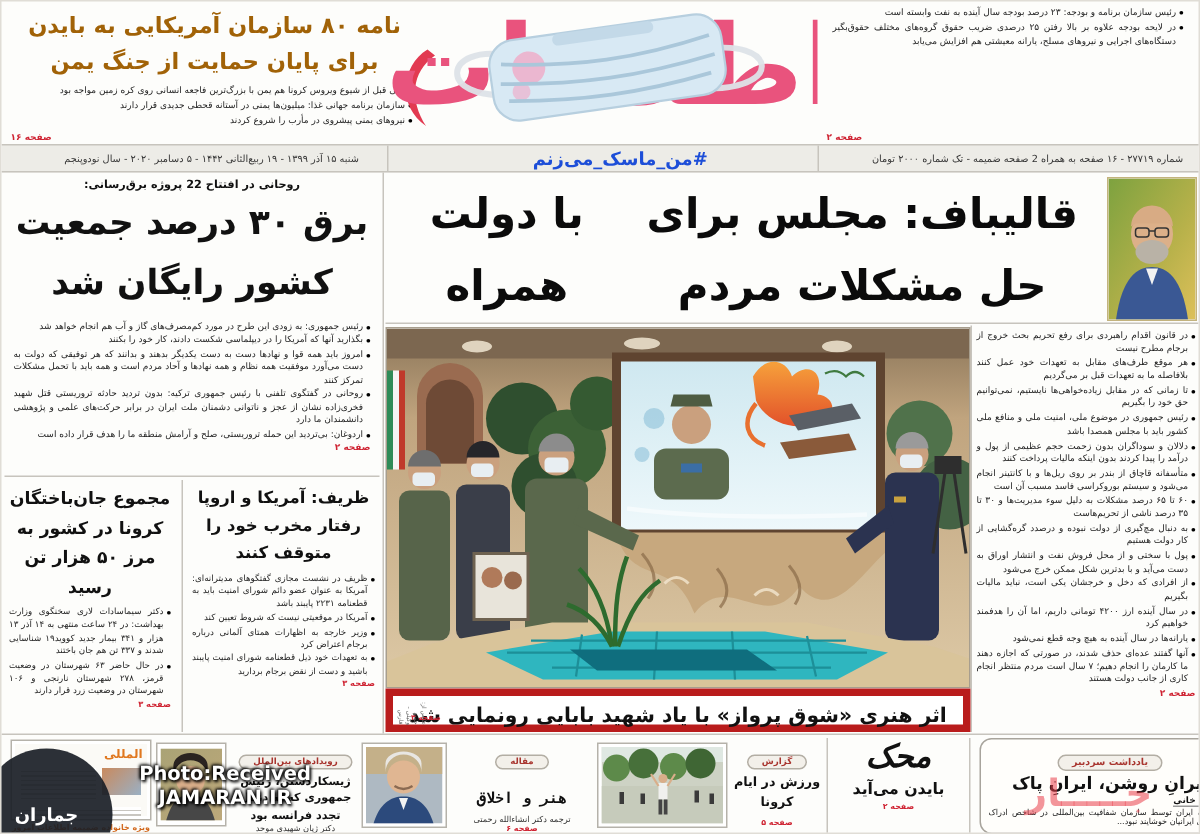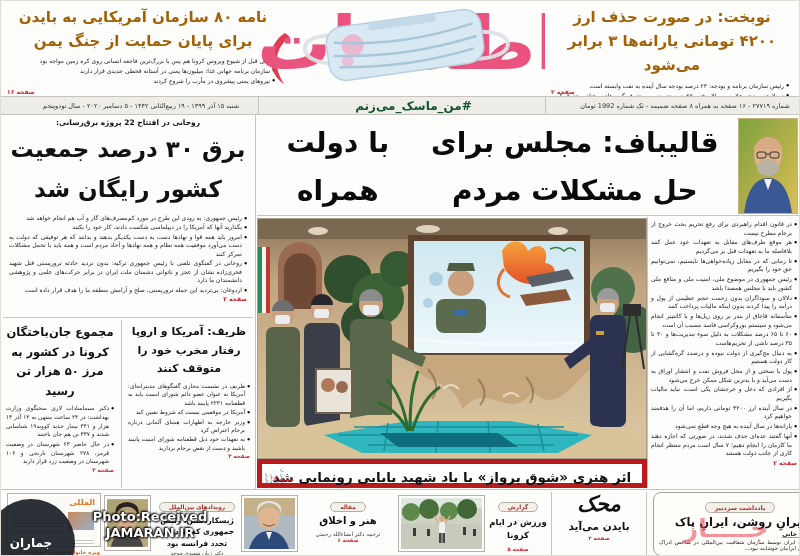--- a/index.html
+++ b/index.html
@@ -15,21 +15,21 @@
   
   .head-title { font-weight:bold; font-size:15px; text-align:center; line-height:1.6; color:#a16207; }
   .bullets { list-style:none; font-size:6px; line-height:1.5; text-align:justify; color:#222; }
   .bullets li { position:relative; padding-right:5px; margin-bottom:1px; }
   .bullets li::before { content:"●"; position:absolute; right:0; top:2px; font-size:3.2px; color:#000; }
   .pagetag { color:#cf2433; font-size:6px; font-weight:bold; }
   
   .strip { background:#edece7; border-top:1px solid #c7c4bd; border-bottom:1px solid #c7c4bd;
            display:flex; align-items:center; font-size:6.5px; color:#333; }
   .strip .cell { height:100%; display:flex; align-items:center; justify-content:center;padding-left:23px; }
-  .hashtag { font-size:12px; font-weight:bold; color:#14532d;text-align:center; }
+  .hashtag { font-size:12px; font-weight:bold; color:#1d4ed8;text-align:center; }
   
   .lead-title { font-weight:bold; font-size:28px; line-height:1.7; text-align:center; color:#0b0b0b; }
   
   .kicker { font-size:7.5px; font-weight:bold; text-align:center; }
   .big-title { font-weight:bold; font-size:23px; line-height:1.75; text-align:center; }
   .mid-title { font-weight:bold; font-size:11px; line-height:1.7; text-align:center; }
   .sm-title { font-weight:bold; font-size:11.5px; line-height:1.7; text-align:center; }
   
   .caption { font-weight:bold; font-size:13.5px; text-align:center; line-height:27px; }
   
@@ -75,30 +75,29 @@
         <circle cx="-52" cy="-7" r="11" fill="#f1a6c4" opacity="0.75"></circle>
         <circle cx="-59" cy="8" r="6" fill="#f1a6c4" opacity="0.6"></circle>
         <path d="M-70,-12 C-20,-3 20,-3 70,-12" stroke="#aac7da" stroke-width="2.5" fill="none"></path>
         <path d="M-72,1 C-20,9 20,9 72,1" stroke="#aac7da" stroke-width="2.5" fill="none"></path>
         <path d="M-68,13 C-20,20 20,20 68,13" stroke="#aac7da" stroke-width="2.5" fill="none"></path>
       </g>
     </svg>
   </div>
 
   <div class="abs" style="left:546px; top:3px; width:250px; height:91px;">
-    <div class="head-title" style="margin:1px 6px 4px;">نوبخت: در صورت حذف ارز ۴۲۰۰ تومانی یارانه‌ها ۳ برابر می‌شود</div>
     <ul class="bullets" style="padding:0 8px;">
       <li>رئیس سازمان برنامه و بودجه: ۲۳ درصد بودجه سال آینده به نفت وابسته است</li>
       <li>در لایحه بودجه علاوه بر بالا رفتن ۲۵ درصدی ضریب حقوق گروه‌های مختلف حقوق‌بگیر دستگاه‌های اجرایی و نیروهای مسلح، یارانه معیشتی هم افزایش می‌یابد</li>
     </ul>
     <div class="pagetag abs" style="left:4px; bottom:0;">صفحه ۲</div>
   </div>
 
   <div class="strip abs" style="left:0; top:95px; width:800px; height:19px;">
-    <div class="cell" style="width:256px; border-left:1px solid #c7c4bd;">شماره ۲۷۷۱۹ - ۱۶ صفحه به همراه ۸ صفحه ضمیمه - تک شماره 1992 تومان</div>
+    <div class="cell" style="width:256px; border-left:1px solid #c7c4bd;">شماره ۲۷۷۱۹ - ۱۶ صفحه به همراه 2 صفحه ضمیمه - تک شماره ۲۰۰۰ تومان</div>
     <div class="cell hashtag" style="flex:1;">#من_ماسک_می‌زنم</div>
     <div class="cell" style="width:258px; border-right:1px solid #c7c4bd;">شنبه ۱۵ آذر ۱۳۹۹ - ۱۹ ربیع‌الثانی ۱۴۴۲ - ۵ دسامبر ۲۰۲۰ - سال نودوپنجم</div>
   </div>
 
   <div class="abs" style="left:258px; top:118px; width:474px; height:95px; display:flex; flex-direction:row; justify-content:center;">
     <div class="lead-title">قالیباف: مجلس برای حل مشکلات مردم</div>
     <div class="lead-title">با دولت همراه است</div>
   </div>
 
   <div class="abs" style="left:737px; top:117px; width:60px; height:96px; border:1px solid #c3b37e;">
@@ -329,21 +328,21 @@
       <circle cx="25" cy="20" r="11" fill="#e0b692"></circle>
       <path d="M13,17 a12,12 0 0 1 24,0 l0,-6 a12,8 0 0 0 -24,0 Z" fill="#e8e6e2"></path>
       <path d="M19,26 q6,4 12,0" stroke="#8a6a52" stroke-width="1.5" fill="none"></path>
       <path d="M5,51 C9,38 16,33 25,33 C34,33 41,38 45,51 Z" fill="#2c4a7c"></path>
       <polygon points="22,34 28,34 25,42" fill="#f2f2f2"></polygon>
     </svg>
   </div>
 
   <div class="abs" style="left:301px; top:493px; width:92px; text-align:center;">
     <span class="pill">مقاله</span>
-    <div class="bi-title" style="font-size:10px; margin-top:0;">هنر و اخلاق</div>
+    <div class="bi-title" style="font-size:10px; margin-top:13px;font-family:Liberation Mono, monospace;">هنر و اخلاق</div>
     <div class="byline" style="margin-top:3px;">ترجمه دکتر انشاءالله رحمتی</div>
     <div class="pagetag" style="font-size:5.3px;">صفحه ۶</div>
   </div>
 
   <div class="abs photo-frame" style="left:397px; top:494px; width:87px; height:57px;">
     <svg class="ph" viewBox="0 0 81 51">
       <rect width="81" height="51" fill="#cdd2c4"></rect>
       <rect width="81" height="10" fill="#dfe8e2"></rect>
       <circle cx="10" cy="14" r="9" fill="#5d8a4a"></circle>
         <circle cx="28" cy="11" r="10" fill="#47703a"></circle>

